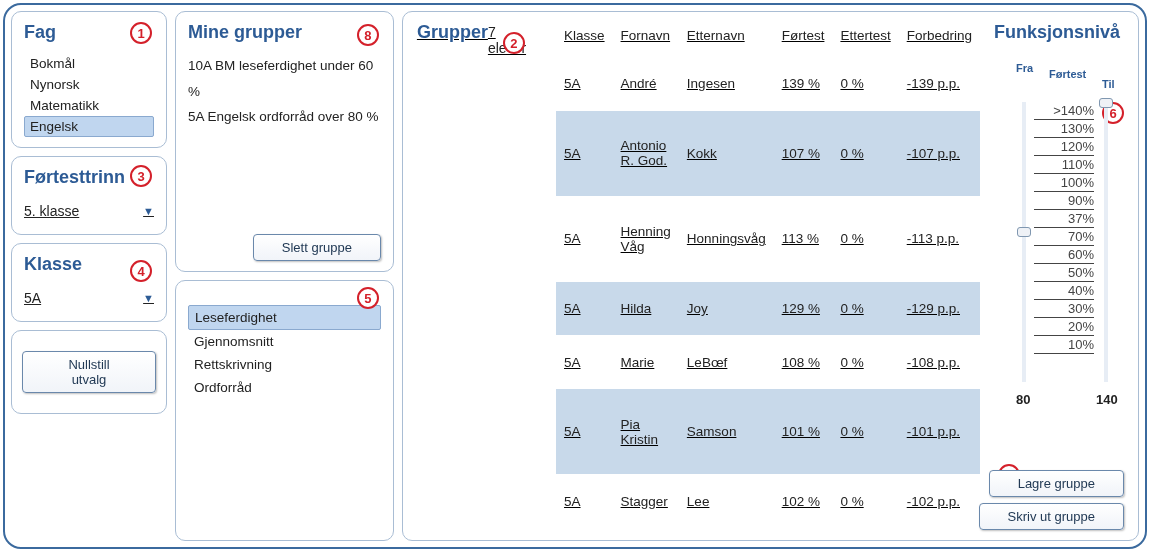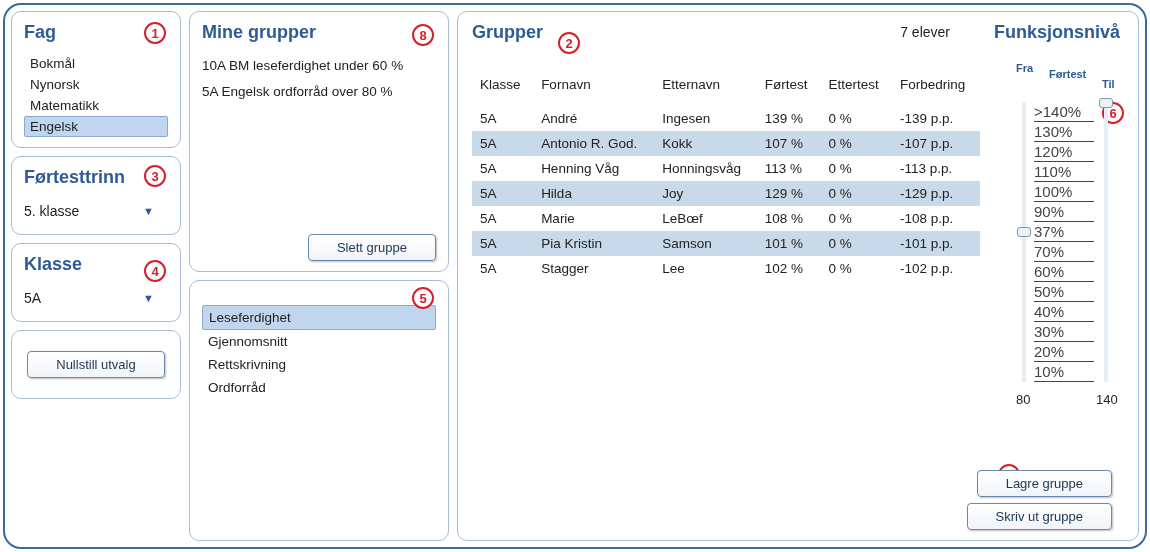--- a/index.html
+++ b/index.html
@@ -7,45 +7,45 @@
     .main-frame { position: absolute; inset: 3px; border: 2px solid #3b6a9e; border-radius: 18px; background: #fff; padding: 6px; display: flex; gap: 8px; }
     .col-left { width: 170px; display: flex; flex-direction: column; gap: 8px; }
     .col-mid { width: 260px; display: flex; flex-direction: column; gap: 8px; }
     .col-right { flex: 1; display: flex; flex-direction: column; }
     .panel { border: 1px solid #a9bdd4; border-radius: 10px; padding: 10px 12px; background: #fff; position: relative; }
     .panel-tall { flex: 1; }
     h2.section-title { color: #2d5b95; font-size: 18px; font-weight: 600; margin-bottom: 10px; }
     .badge { position: absolute; width: 22px; height: 22px; border: 2px solid #d4202a; border-radius: 50%; color: #d4202a; font-size: 13px; font-weight: 600; display: flex; align-items: center; justify-content: center; background: #fff; }
     .list-item { padding: 3px 6px; font-size: 13.5px; color: #222; cursor: pointer; }
     .list-item.sel { background: #c0d6ef; border: 1px solid #8aa9cf; border-radius: 2px; padding: 2px 5px; }
-    .dropdown { border: 0; padding: 5px 0; font-size: 14px; color: #222; display: flex; justify-content: space-between; align-items: center; cursor: pointer; width: 130px; }
+    .dropdown { border: 0; padding: 5px 0; font-size: 14px; color: #222; display: flex; justify-content: space-between; align-items: center; cursor: pointer; width: 130px; text-decoration: underline; }
     .chev { color: #2d5b95; font-size: 11px; }
     .btn { border: 1px solid #6a88ab; border-radius: 4px; padding: 5px 28px; background: linear-gradient(#fff,#f1f4f9); font-size: 13px; color: #223a55; cursor: pointer; box-shadow: 1px 1px 2px rgba(0,0,0,.25); }
     .btn-center { display:flex; justify-content:center; }
     .my-groups-body { font-size: 13.5px; color: #222; line-height: 1.9; margin-top:4px;}
     .my-groups-footer { position:absolute; bottom:10px; right:12px; }
     .cat-list .list-item { padding:4px 6px; }
     .right-inner { border: 1px solid #a9bdd4; border-radius: 10px; padding: 10px 14px 12px 14px; position:relative; height:100%; display:flex; gap:14px; }
-    .table-zone { flex:1; display:flex; flex-direction:column; }
+    .table-zone { flex:1; display:flex; flex-direction:row;text-decoration:underline; }
     .table-head-row { display:flex; align-items:flex-start; margin-bottom:18px; }
     .table-head-row h2 { margin-right:auto; }
     .count-lbl { font-size:14px; color:#222; margin-right:30px; margin-top:2px;}
     table { border-collapse: collapse; width: 100%; font-size: 13.5px; }
     th { text-align:left; font-weight:400; color:#222; padding:6px 8px 14px 8px; }
     td { padding:5px 8px; color:#222; }
     tbody tr:nth-child(even) td { background:#c8d9ea; }
     .func-zone { width:130px; position:relative; }
     .func-zone h2 { font-size:18px; }
     .mini-lbl { font-size:11px; color:#2d5b95; font-weight:600; position:absolute; }
     .scale { position:absolute; top:80px; left:40px; width:60px; }
-    .scale-row { font-size:15px; color:#444; text-align:left; border-bottom:1px solid #444; padding:1px 0; }
+    .scale-row { font-size:13px; color:#444; text-align:right; border-bottom:1px solid #444; padding:1px 0; }
     .slider-track { position:absolute; top:80px; width:4px; background:#e7edf5; }
     .thumb { position:absolute; width:14px; height:10px; background:#eef1f6; border:1px solid #8097b0; border-radius:3px; left:-5px; }
-    .range-val { font-size:13px; color:#222; position:absolute; }
-    .right-buttons { position:absolute; right:26px; bottom:10px; display:flex; flex-direction:column; gap:6px; align-items:flex-end; }
+    .range-val { font-size:13px; color:#222; position:absolute;font-weight:bold; }
+    .right-buttons { position:absolute; right:14px; bottom:10px; display:flex; flex-direction:column; gap:6px; align-items:flex-end; }
     .b1 { top:10px; right:14px; } .b2 { top:20px; left:100px; } .b3 { top:8px; right:14px; }
     .b4 { top:16px; right:14px; } .b5 { top:6px; right:14px; } .b6 { top:80px; right:0; }
     .b7 { bottom:54px; right:118px; } .b8 { top:12px; right:14px; }
   </style>
 </head>
 <body>
 
 <div class="main-frame">
   <div class="col-left">
     <div class="panel">

